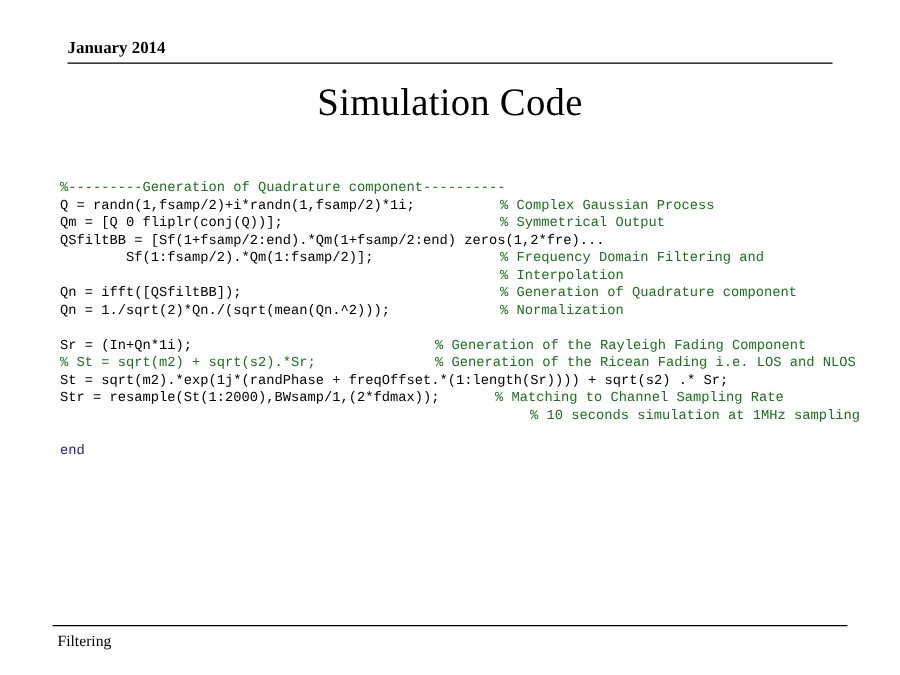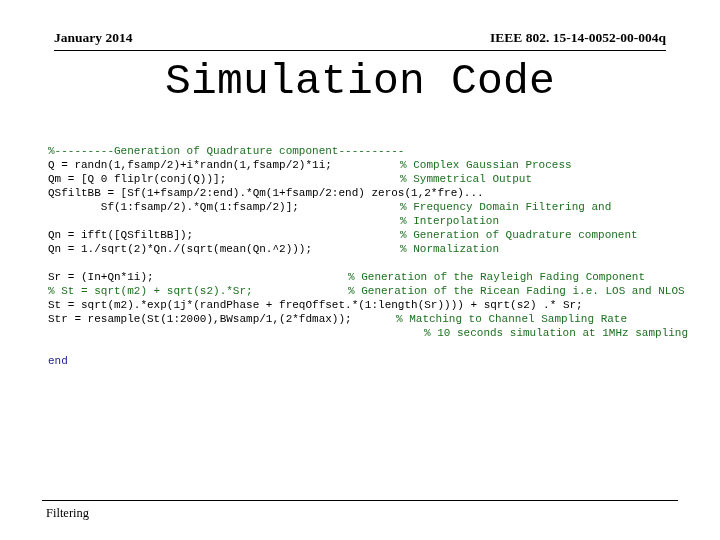--- a/index.html
+++ b/index.html
@@ -58,22 +58,22 @@
     border-top: 1.6px solid #000000;
   }
 
   
   .title {
     position: absolute;
     left: 54px;
     top: 62px;
     width: 612px;
     text-align: center;
-    font-family: Liberation Mono, monospace;
-    font-size: 43px;
+    font-family: Liberation Serif, serif;
+    font-size: 31px;
     line-height: 40px;
     color: #000000;
     letter-spacing: 0.2px;
   }
 
   
   .code-area {
     position: absolute;
     left: 48px;
     top: 144px;
@@ -142,21 +142,20 @@
     margin-top: 38px;
   }
 </style>
 </head>
 <body>
 
 <div class="slide">
 
   <div class="header">
     <div class="header-left">January 2014</div>
-    <div class="header-right">IEEE 802. 15-14-0052-00-004q</div>
   </div>
   <div class="header-rule"></div>
 
   <div class="title">Simulation Code</div>
 
   <div class="code-area" id="code-area"><div class="code-line"><span class="code-main cmt">%---------Generation of Quadrature component----------</span></div><div class="code-line"><span class="code-main">Q = randn(1,fsamp/2)+i*randn(1,fsamp/2)*1i;</span><span class="code-cmt-col" style="left: 352px;">% Complex Gaussian Process</span></div><div class="code-line"><span class="code-main">Qm = [Q 0 fliplr(conj(Q))];</span><span class="code-cmt-col" style="left: 352px;">% Symmetrical Output</span></div><div class="code-line"><span class="code-main">QSfiltBB = [Sf(1+fsamp/2:end).*Qm(1+fsamp/2:end) zeros(1,2*fre)...</span></div><div class="code-line"><span class="code-main">        Sf(1:fsamp/2).*Qm(1:fsamp/2)];</span><span class="code-cmt-col" style="left: 352px;">% Frequency Domain Filtering and</span></div><div class="code-line"><span class="code-cmt-col" style="left: 352px;">% Interpolation</span></div><div class="code-line"><span class="code-main">Qn = ifft([QSfiltBB]);</span><span class="code-cmt-col" style="left: 352px;">% Generation of Quadrature component</span></div><div class="code-line"><span class="code-main">Qn = 1./sqrt(2)*Qn./(sqrt(mean(Qn.^2)));</span><span class="code-cmt-col" style="left: 352px;">% Normalization</span></div><div class="code-line blank"></div><div class="code-line"><span class="code-main">Sr = (In+Qn*1i);</span><span class="code-cmt-col" style="left: 300px;">% Generation of the Rayleigh Fading Component</span></div><div class="code-line"><span class="code-main cmt">% St = sqrt(m2) + sqrt(s2).*Sr;</span><span class="code-cmt-col" style="left: 300px;">% Generation of the Ricean Fading i.e. LOS and NLOS</span></div><div class="code-line"><span class="code-main">St = sqrt(m2).*exp(1j*(randPhase + freqOffset.*(1:length(Sr)))) + sqrt(s2) .* Sr;</span></div><div class="code-line"><span class="code-main">Str = resample(St(1:2000),BWsamp/1,(2*fdmax));</span><span class="code-cmt-col" style="left: 348px;">% Matching to Channel Sampling Rate</span></div><div class="code-line"><span class="code-cmt-col" style="left: 376px;">% 10 seconds simulation at 1MHz sampling</span></div><div class="code-line blank"></div><div class="code-line"><span class="code-main kw">end</span></div></div>
 
   <div class="footer-rule"></div>
   <div class="footer">
     <div class="footer-left">Filtering</div>

